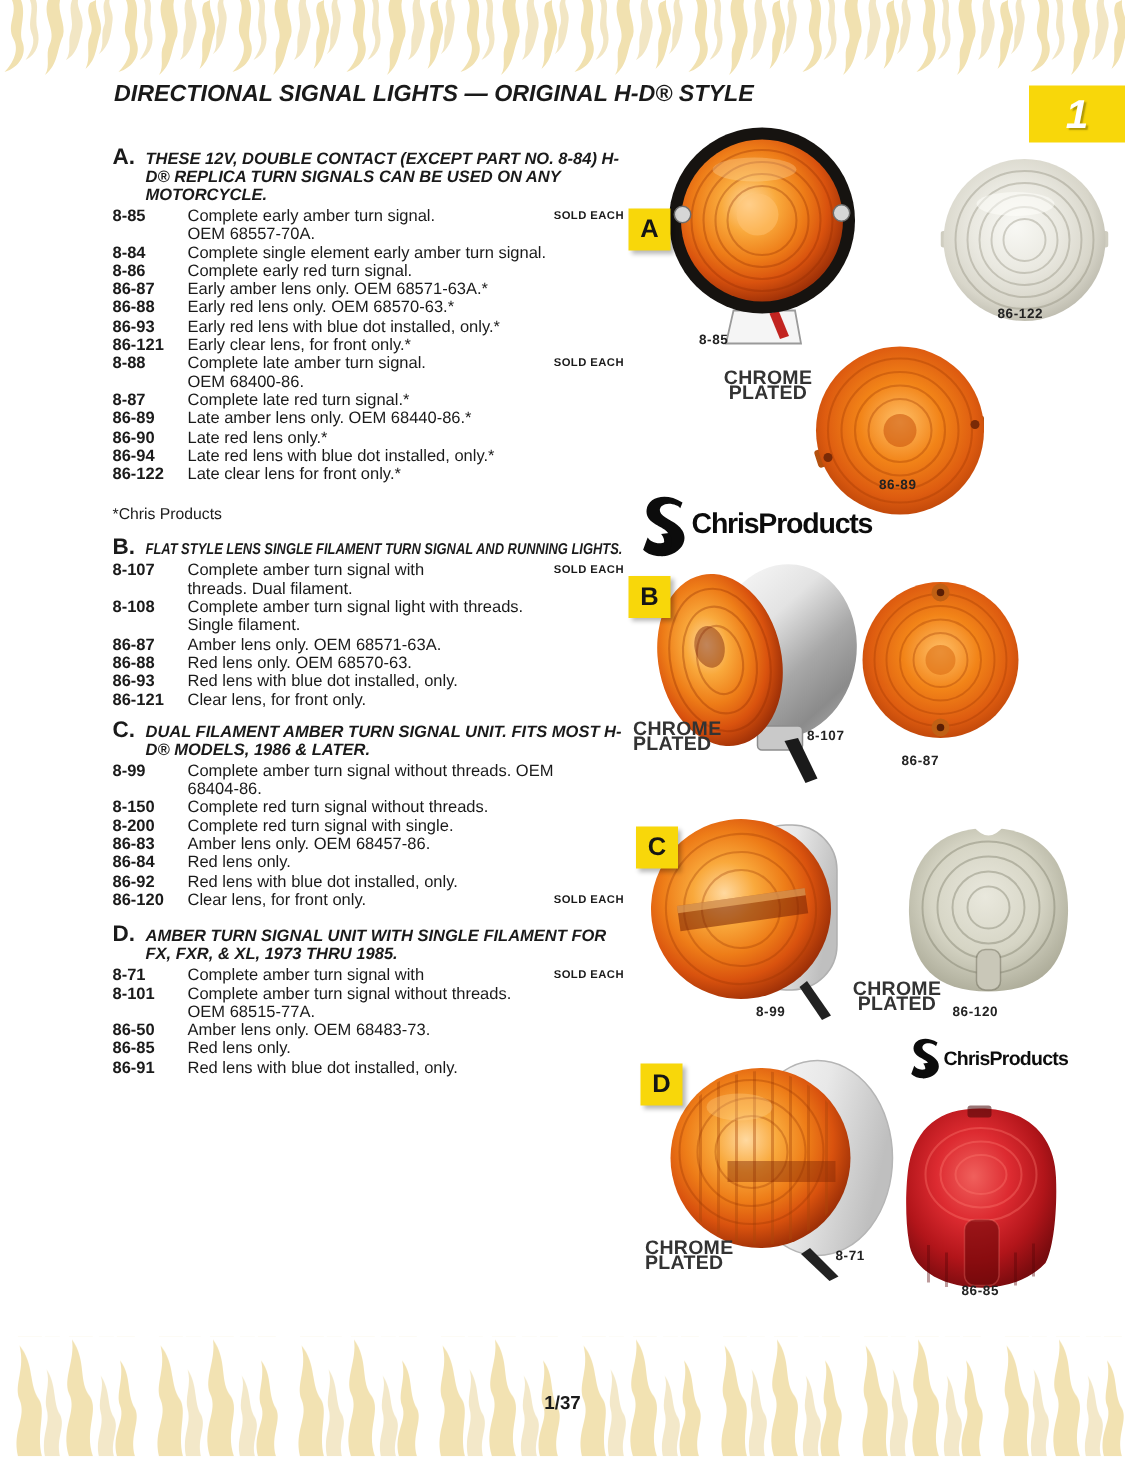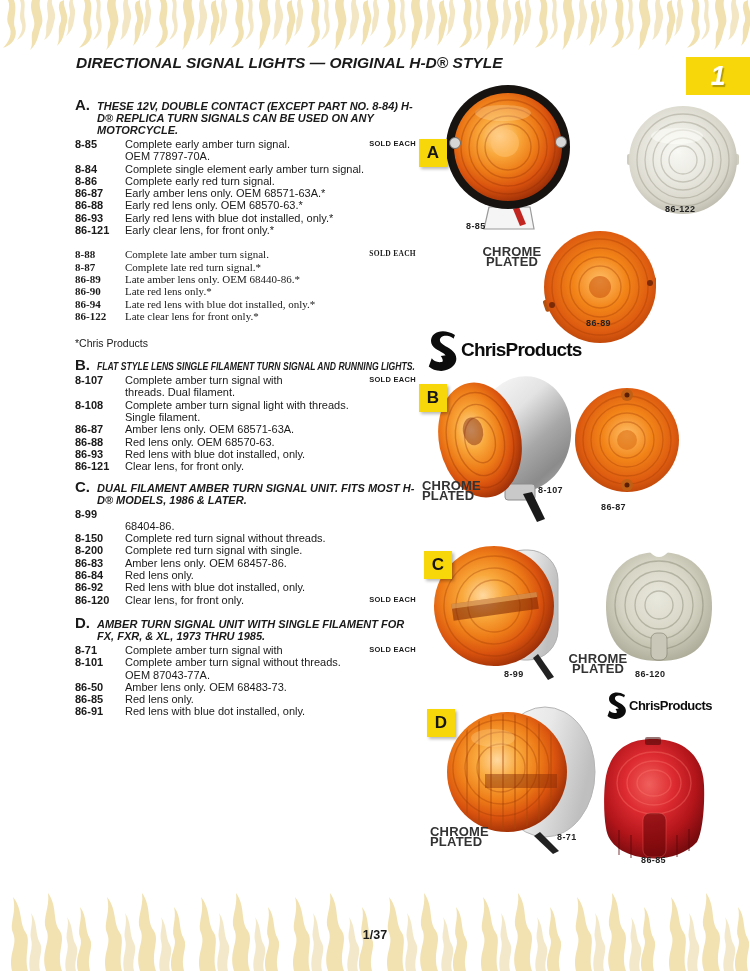--- a/index.html
+++ b/index.html
@@ -27,21 +27,21 @@
     font-size:15.5px;font-weight:bold;font-style:italic;white-space:nowrap;
   }
 
   
   .left-col{position:absolute;left:75px;top:98px;width:341px;z-index:2;}
   .sec-head{display:flex;margin:0 0 2px 0;}
   .sec-letter{flex:none;width:22px;font-size:15px;font-weight:bold;line-height:13px;}
   .sec-title{font-weight:bold;font-style:italic;font-size:11px;line-height:12px;padding-top:2px;max-width:318px;}
   .sec-title.condensed{white-space:nowrap;transform:scaleX(.82);transform-origin:left top;font-size:10.5px;}
   .rows{margin:0;}
-  .gap-top{margin-top:12px;font-family:Liberation Serif, serif;}
+  .gap-top{margin-top:0;}
   .row{display:flex;font-size:11px;line-height:12.3px;}
   .row .part{flex:none;width:50px;font-weight:bold;}
   .row .desc{flex:1;}
   .row .note{flex:none;font-size:7.5px;font-weight:bold;letter-spacing:.3px;align-self:center;margin-left:4px;white-space:nowrap;text-align:right;}
   .footnote{margin-top:15px;font-size:10.5px;}
   .sec-b{margin-top:9px;}
   .sec-c{margin-top:7px;}
   .sec-d{margin-top:10px;}
 
   
@@ -197,21 +197,21 @@
     <div class="rows">
 
         <div class="row">
           <span class="part">8-85</span>
           <span class="desc">Complete early amber turn signal.</span>
           <span class="note">SOLD EACH</span>
         </div>
 
         <div class="row">
           <span class="part"></span>
-          <span class="desc">OEM 77897-70A.</span>
+          <span class="desc">OEM 68557-70A.</span>
 
         </div>
 
         <div class="row">
           <span class="part">8-84</span>
           <span class="desc">Complete single element early amber turn signal.</span>
 
         </div>
 
         <div class="row">
@@ -245,20 +245,25 @@
         </div>
       </div>
     <div class="rows gap-top">
 
         <div class="row">
           <span class="part">8-88</span>
           <span class="desc">Complete late amber turn signal.</span>
           <span class="note">SOLD EACH</span>
         </div>
 
+        <div class="row">
+          <span class="part"></span>
+          <span class="desc">OEM 68400-86.</span>
+
+        </div>
 
         <div class="row">
           <span class="part">8-87</span>
           <span class="desc">Complete late red turn signal.*</span>
 
         </div>
 
         <div class="row">
           <span class="part">86-89</span>
           <span class="desc">Late amber lens only. OEM 68440-86.*</span>
@@ -346,20 +351,21 @@
 
   <section class="sec-c">
     <div class="sec-head">
       <span class="sec-letter">C.</span>
       <span class="sec-title">DUAL FILAMENT AMBER TURN SIGNAL UNIT. FITS MOST H-D® MODELS, 1986 &amp; LATER.</span>
     </div>
     <div class="rows">
 
         <div class="row">
           <span class="part">8-99</span>
+          <span class="desc">Complete amber turn signal without threads. OEM</span>
 
         </div>
 
         <div class="row">
           <span class="part"></span>
           <span class="desc">68404-86.</span>
 
         </div>
 
         <div class="row">
@@ -415,21 +421,21 @@
 
 
         <div class="row">
           <span class="part">8-101</span>
           <span class="desc">Complete amber turn signal without threads.</span>
 
         </div>
 
         <div class="row">
           <span class="part"></span>
-          <span class="desc">OEM 87043-77A.</span>
+          <span class="desc">OEM 68515-77A.</span>
 
         </div>
 
         <div class="row">
           <span class="part">86-50</span>
           <span class="desc">Amber lens only. OEM 68483-73.</span>
 
         </div>
 
         <div class="row">

